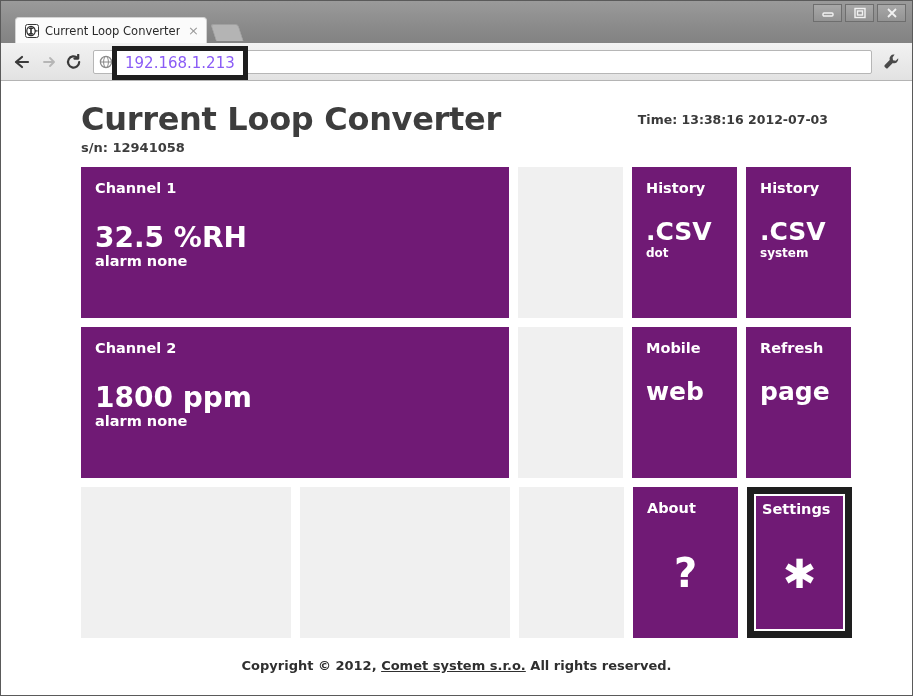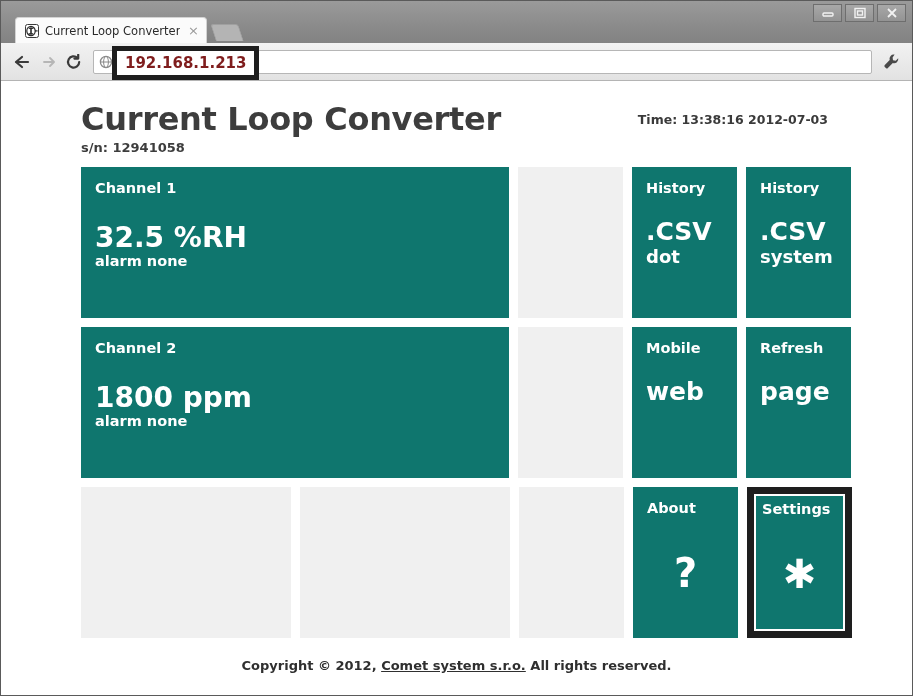--- a/index.html
+++ b/index.html
@@ -173,24 +173,23 @@
     padding: 0 8px;
     background: #ffffff;
     border: 5px solid #1e1e1e;
     box-sizing: border-box;
     display: flex;
     align-items: center;
     z-index: 5;
   }
   .url-text {
     font-size: 15px;
-    color: #7f1d1d;
+    color: #8b5cf6;
     font-family: "DejaVu Sans", sans-serif;
     white-space: nowrap;
-    font-weight: bold;
   }
   .wrench-btn {
     width: 26px;
     height: 26px;
     display: flex;
     align-items: center;
     justify-content: center;
     flex: none;
   }
 
@@ -257,21 +256,21 @@
   .tile {
     box-sizing: border-box;
     position: relative;
     padding: 14px 14px 10px 14px;
     overflow: hidden;
   }
   .tile.wide   { flex: 0 0 428px; }
   .tile.half   { flex: 0 0 210px; }
   .tile.narrow { flex: 0 0 105px; }
   .tile.act    { flex: 0 0 105px; }
-  .tile.filled { background: #0f766e; }
+  .tile.filled { background: #701a75; }
   .tile.empty  { background: #f0f0f0; }
 
   .tile-label {
     font-size: 14.5px;
     font-weight: bold;
     color: #ffffff;
     line-height: 1.1;
     font-family: "DejaVu Sans", sans-serif;
   }
   .tile-body { margin-top: 26px; }
@@ -286,21 +285,21 @@
   .tile-sub {
     font-size: 14.5px;
     font-weight: bold;
     color: #ffffff;
     line-height: 1.2;
     margin-top: 1px;
     font-family: "DejaVu Sans", sans-serif;
   }
   .act .tile-body { margin-top: 22px; }
   .act .tile-value { font-size: 25px; }
-  .act .tile-sub   { font-size: 18px; font-weight: bold; }
+  .act .tile-sub   { font-size: 12px; font-weight: bold; }
   .act .tile-glyph {
     font-size: 40px;
     font-weight: bold;
     color: #ffffff;
     line-height: 1;
     text-align: center;
     margin-top: 36px;
     font-family: "DejaVu Sans", sans-serif;
   }
   .tile.focused {

